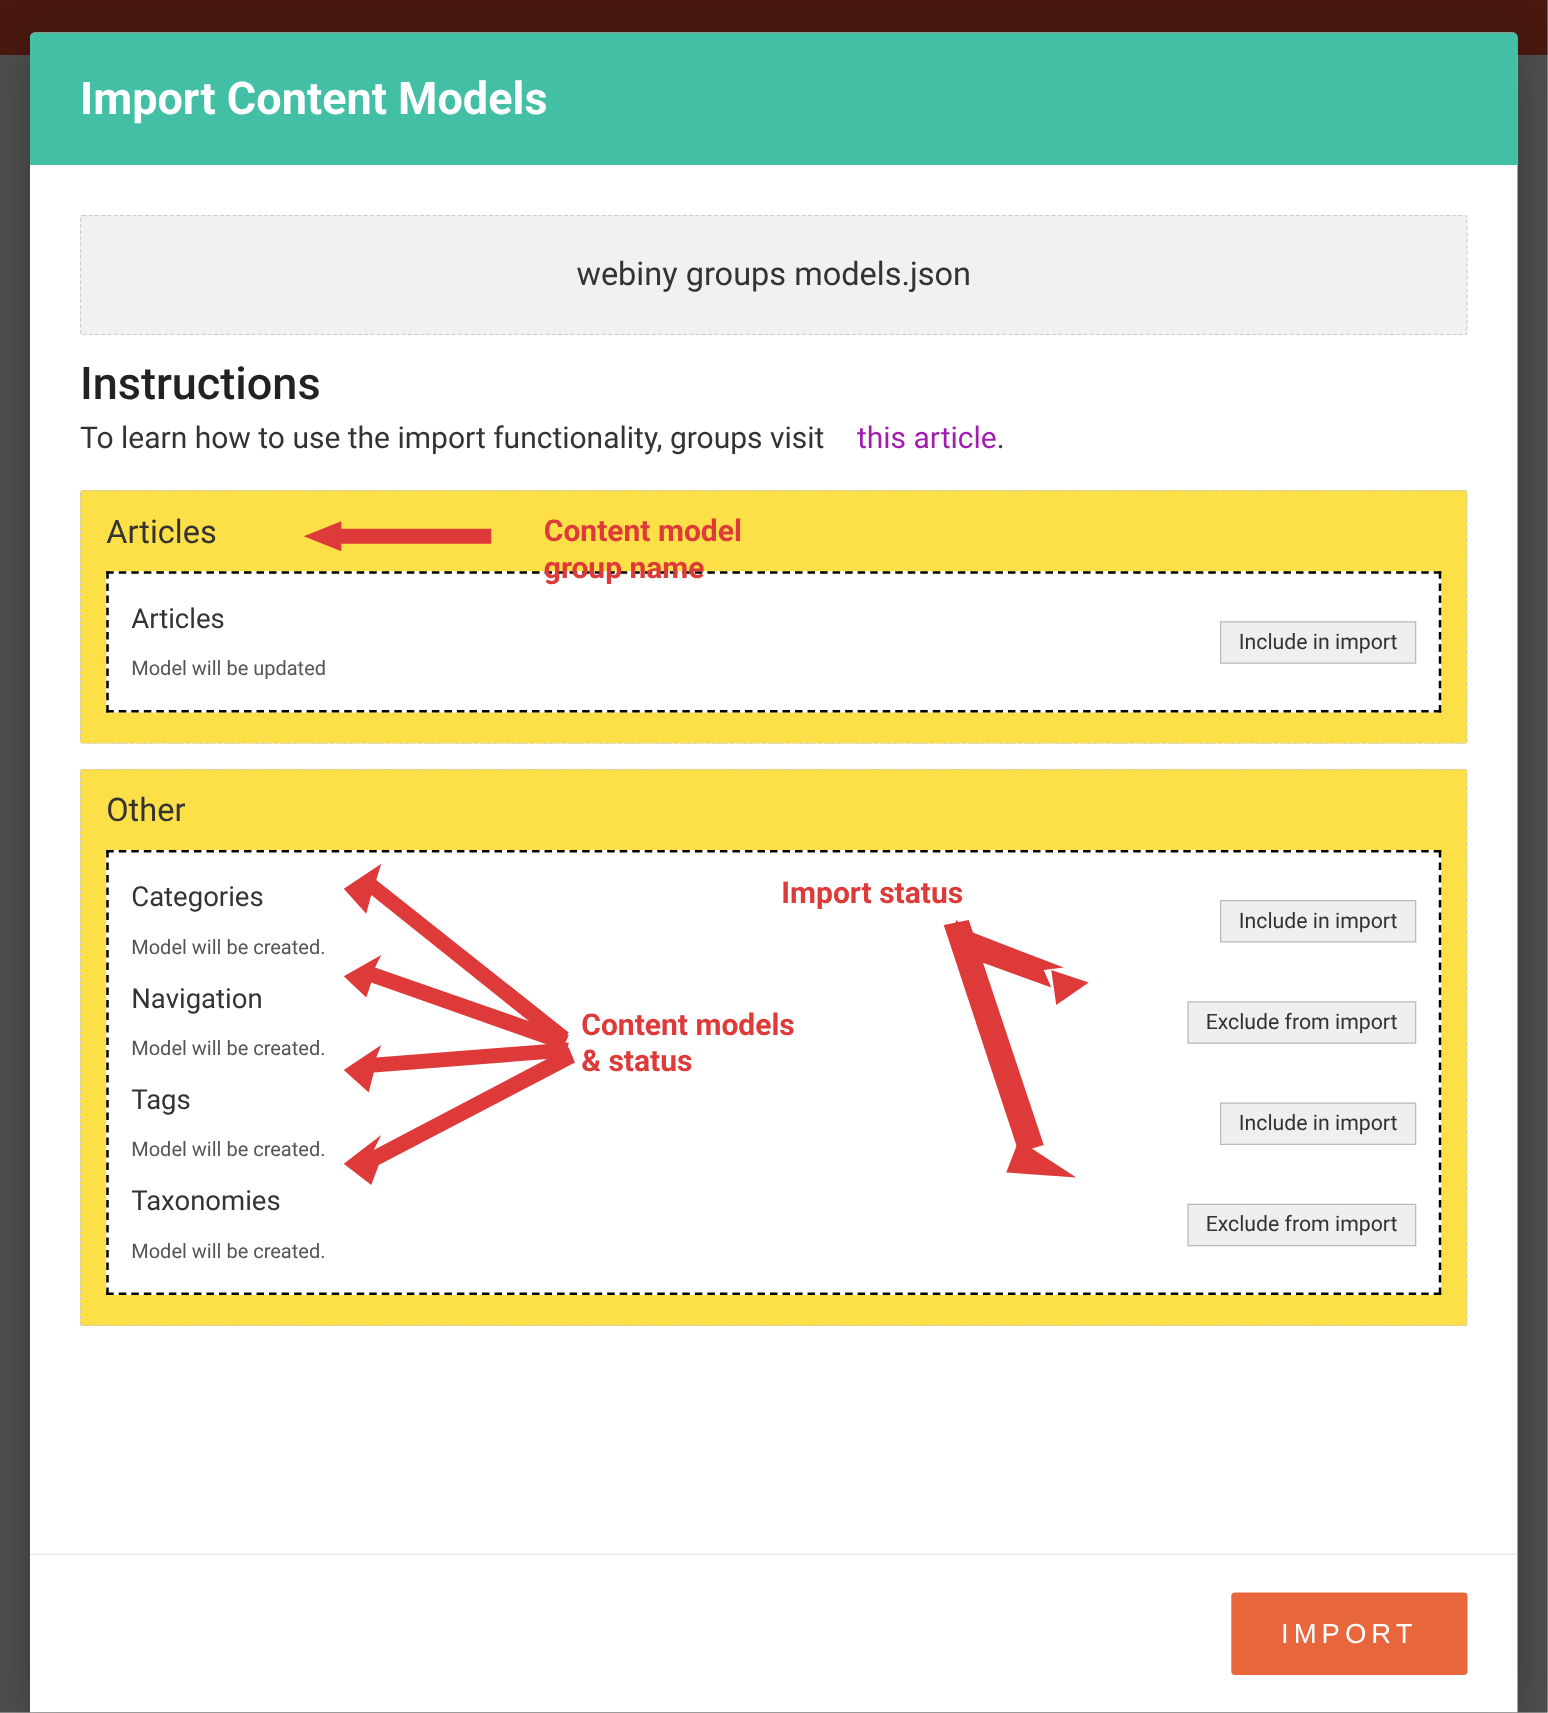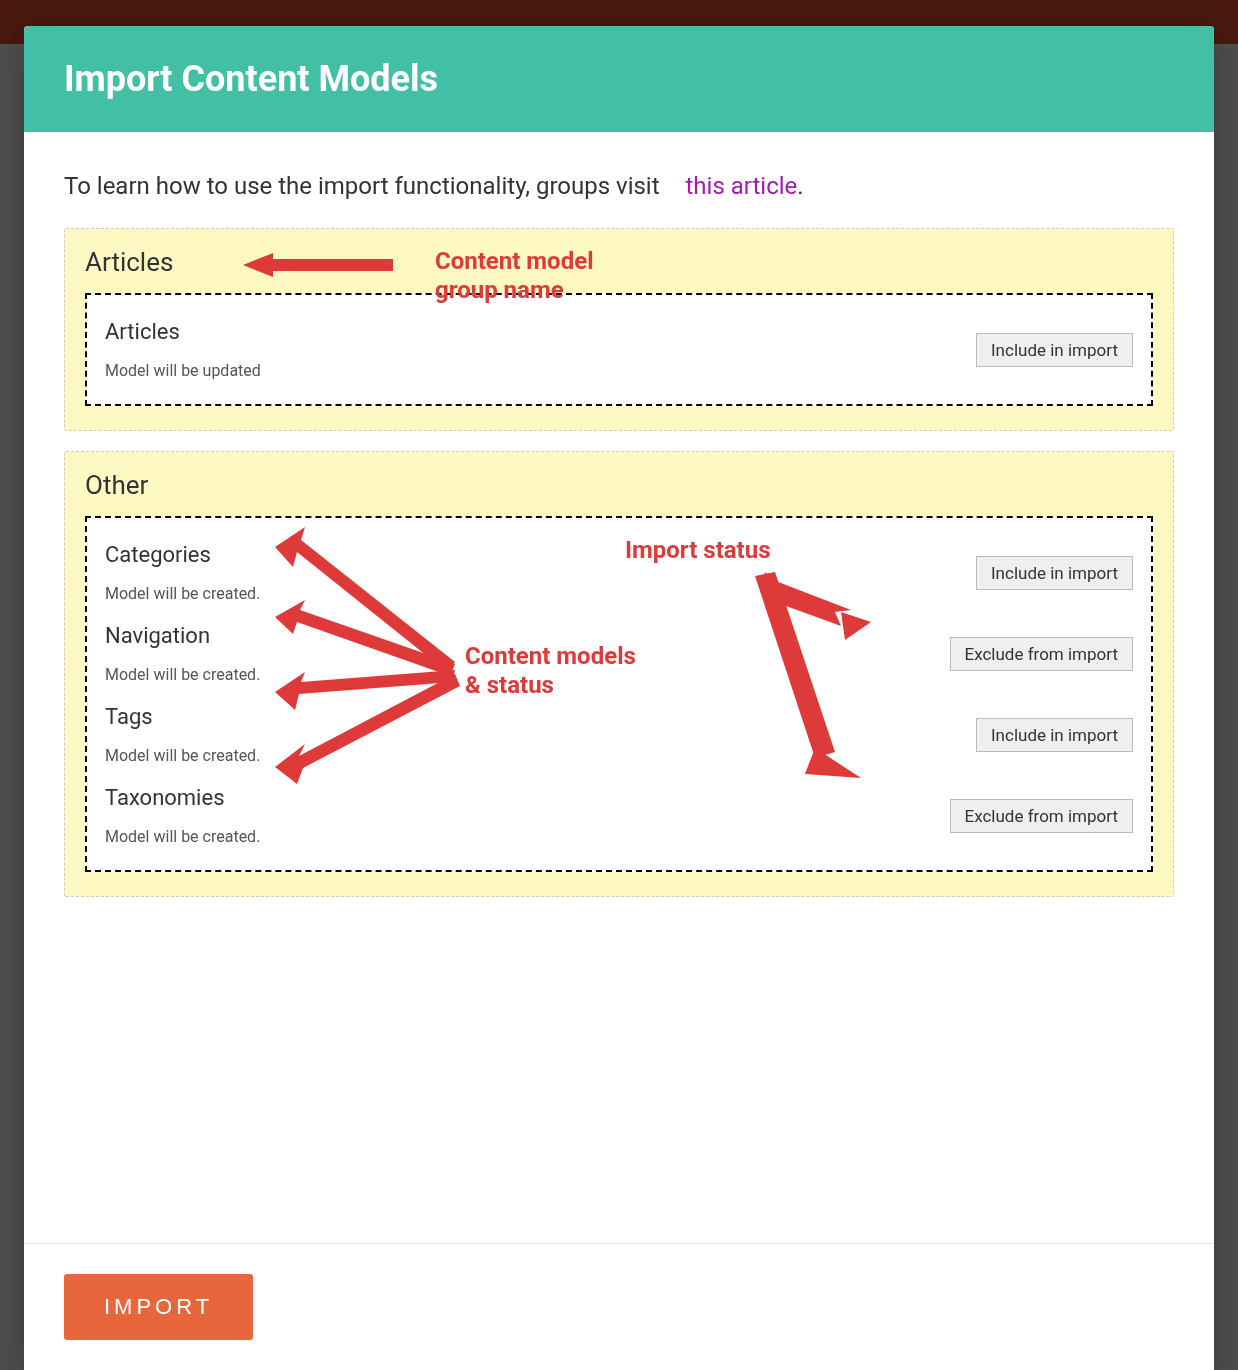--- a/index.html
+++ b/index.html
@@ -79,21 +79,21 @@
       color: #333;
       margin-bottom: 28px;
     }
     .instructions-text a {
       color: #a21caf;
       text-decoration: none;
       margin-left: 20px;
     }
     .group-box {
       border: 1px dashed #ccc;
-      background: #fef9c3;
+      background: #fde047;
       border-radius: 2px;
       padding: 18px 20px 24px 20px;
       margin-bottom: 20px;
       position: relative;
     }
     .group-title {
       font-size: 26px;
       color: #333;
       font-weight: 400;
       margin-bottom: 16px;
@@ -125,21 +125,21 @@
       padding: 6px 14px;
       font-size: 17px;
       color: #333;
       cursor: pointer;
       font-family: inherit;
     }
     .modal-footer {
       border-top: 1px solid #e5e5e5;
       padding: 30px 40px;
       display: flex;
-      justify-content: flex-start;
+      justify-content: flex-end;
     }
     .import-btn {
       background: #e8663c;
       color: #fff;
       border: none;
       padding: 20px 40px;
       font-size: 22px;
       letter-spacing: 4px;
       font-weight: 500;
       cursor: pointer;
@@ -167,21 +167,23 @@
   <div class="backdrop-top"></div>
   <div class="backdrop-content"></div>
 </div>
 <div class="overlay"></div>
 
 <div class="modal">
   <div class="modal-header">Import Content Models</div>
 
   <div class="modal-body">
 
-
+    <div class="file-box">webiny groups models.json</div>
+
+    <h2 class="instructions-heading">Instructions</h2>
     <p class="instructions-text">
       <span>To learn how to use the import functionality, groups visit </span><a href="#">this article</a><span>.</span>
     </p>
 
     <div class="group-box">
       <div class="group-title">Articles</div>
 
       <svg class="arrow" style="left:178px; top:16px;" width="180" height="40">
         <polygon points="0,20 30,8 30,14 150,14 150,26 30,26 30,32" fill="#de3a3a"></polygon>
       </svg>

